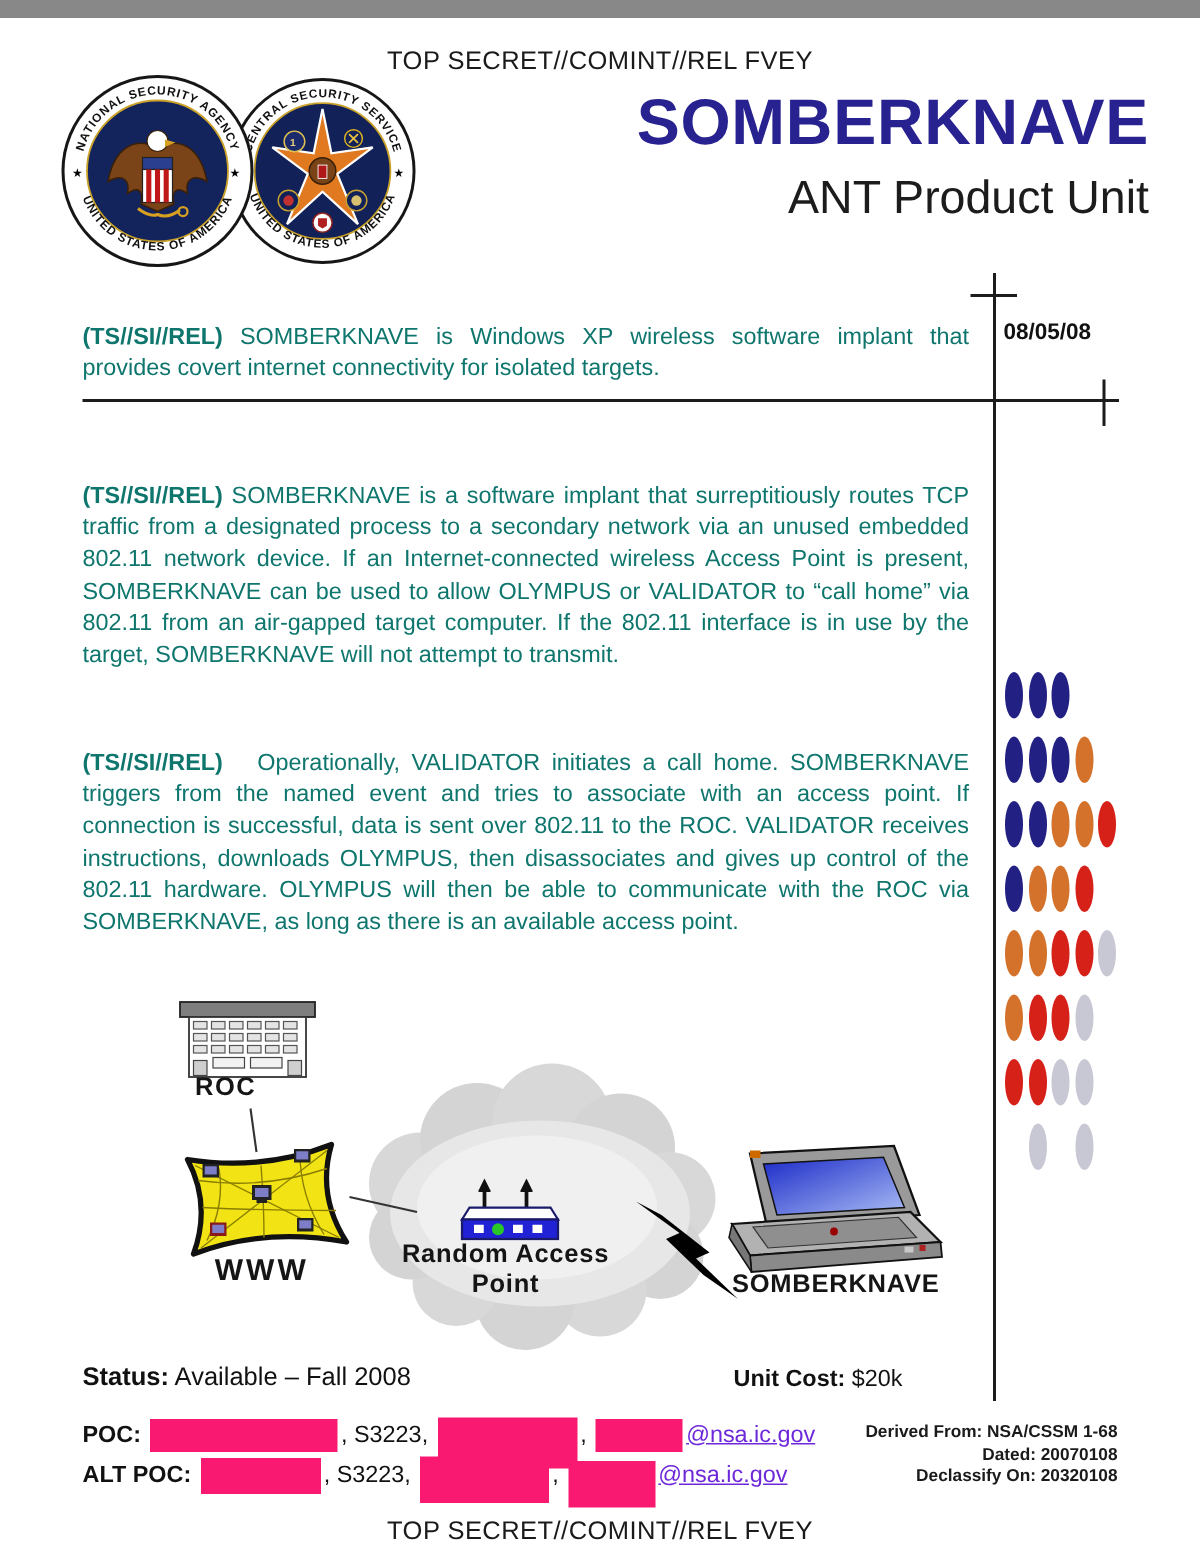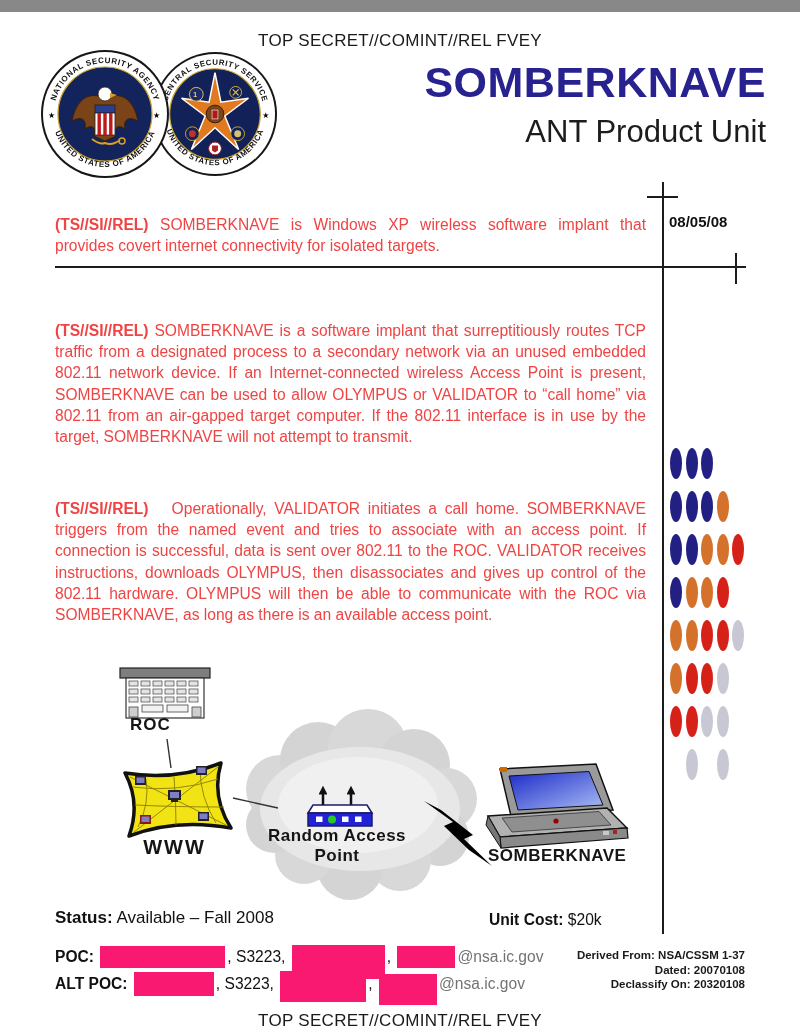--- a/index.html
+++ b/index.html
@@ -20,21 +20,21 @@
   #css-seal{left:152px;top:39px;z-index:1;}
 
   .date{position:absolute;left:669px;top:201px;font-size:15px;font-weight:bold;}
 
   .vline{position:absolute;left:662px;top:170px;width:2px;height:752px;background:#1c1c1c;}
   .tick-h{position:absolute;left:647px;top:184px;width:31px;height:2px;background:#1c1c1c;}
   .hrule{position:absolute;left:55px;top:254px;width:691px;height:2px;background:#1c1c1c;}
   .tick-v{position:absolute;left:735px;top:241px;width:2px;height:31px;background:#1c1c1c;}
 
   .para{position:absolute;left:55px;width:591px;font-size:15.6px;line-height:21.2px;
-        text-align:justify;color:#ef4444;}
+        text-align:justify;color:#0f766e;}
   #para1{top:202px;}
   #para2{top:308px;}
   #para3{top:486px;}
   .para .b{font-weight:bold;}
 
   .dots{position:absolute;left:670px;top:436px;}
   .dot-row{display:flex;height:31px;margin-bottom:12px;}
   .dot{width:12px;height:31px;border-radius:50%;margin-right:3.5px;display:inline-block;}
 
   .diagram-svg{position:absolute;left:50px;top:645px;}
@@ -51,21 +51,21 @@
 
   .poc-block{position:absolute;left:55px;top:931px;font-size:15.6px;}
   .poc-row{display:flex;align-items:center;height:27px;white-space:pre;}
   .redact{background:#fa1970;display:inline-block;position:relative;}
   .r1a{width:125px;height:22px;margin:0 2px;}
   .r1b{width:93px;height:34px;margin:0 2px;top:5px;}
   .r1c{width:58px;height:22px;margin:0 2px;}
   .r2a{width:80px;height:24px;margin:0 2px;}
   .r2b{width:86px;height:31px;margin:0 2px;top:3px;}
   .r2c{width:58px;height:31px;margin:0 2px;top:6px;}
-  .email{color:#737373;cursor:pointer;}
+  .email{color:#6d28d9;text-decoration:underline;cursor:pointer;}
 
   .derived{position:absolute;right:55px;top:936px;text-align:right;font-size:11.5px;
         font-weight:bold;line-height:14.5px;color:#1a1a1a;}
 
   .seal-ring-text{font-size:8px;font-weight:bold;letter-spacing:0.6px;fill:#111;}
 </style>
 </head>
 <body>
 
 <div class="page">
@@ -330,19 +330,19 @@
   <div class="poc-block">
     <div class="poc-row">
       <span class="lbl-b">POC: </span><span class="redact r1a"></span><span>, S3223, </span><span class="redact r1b"></span><span>, </span><span class="redact r1c"></span><span class="email">@nsa.ic.gov</span>
     </div>
     <div class="poc-row">
       <span class="lbl-b">ALT POC: </span><span class="redact r2a"></span><span>, S3223, </span><span class="redact r2b"></span><span>, </span><span class="redact r2c"></span><span class="email">@nsa.ic.gov</span>
     </div>
   </div>
 
   <div class="derived">
-    <div>Derived From: NSA/CSSM 1-37</div>
+    <div>Derived From: NSA/CSSM 1-68</div>
     <div>Dated: 20070108</div>
     <div>Declassify On: 20320108</div>
   </div>
 
   <div class="classification bottom">TOP SECRET//COMINT//REL FVEY</div>
 </div>
 
 </body></html>

